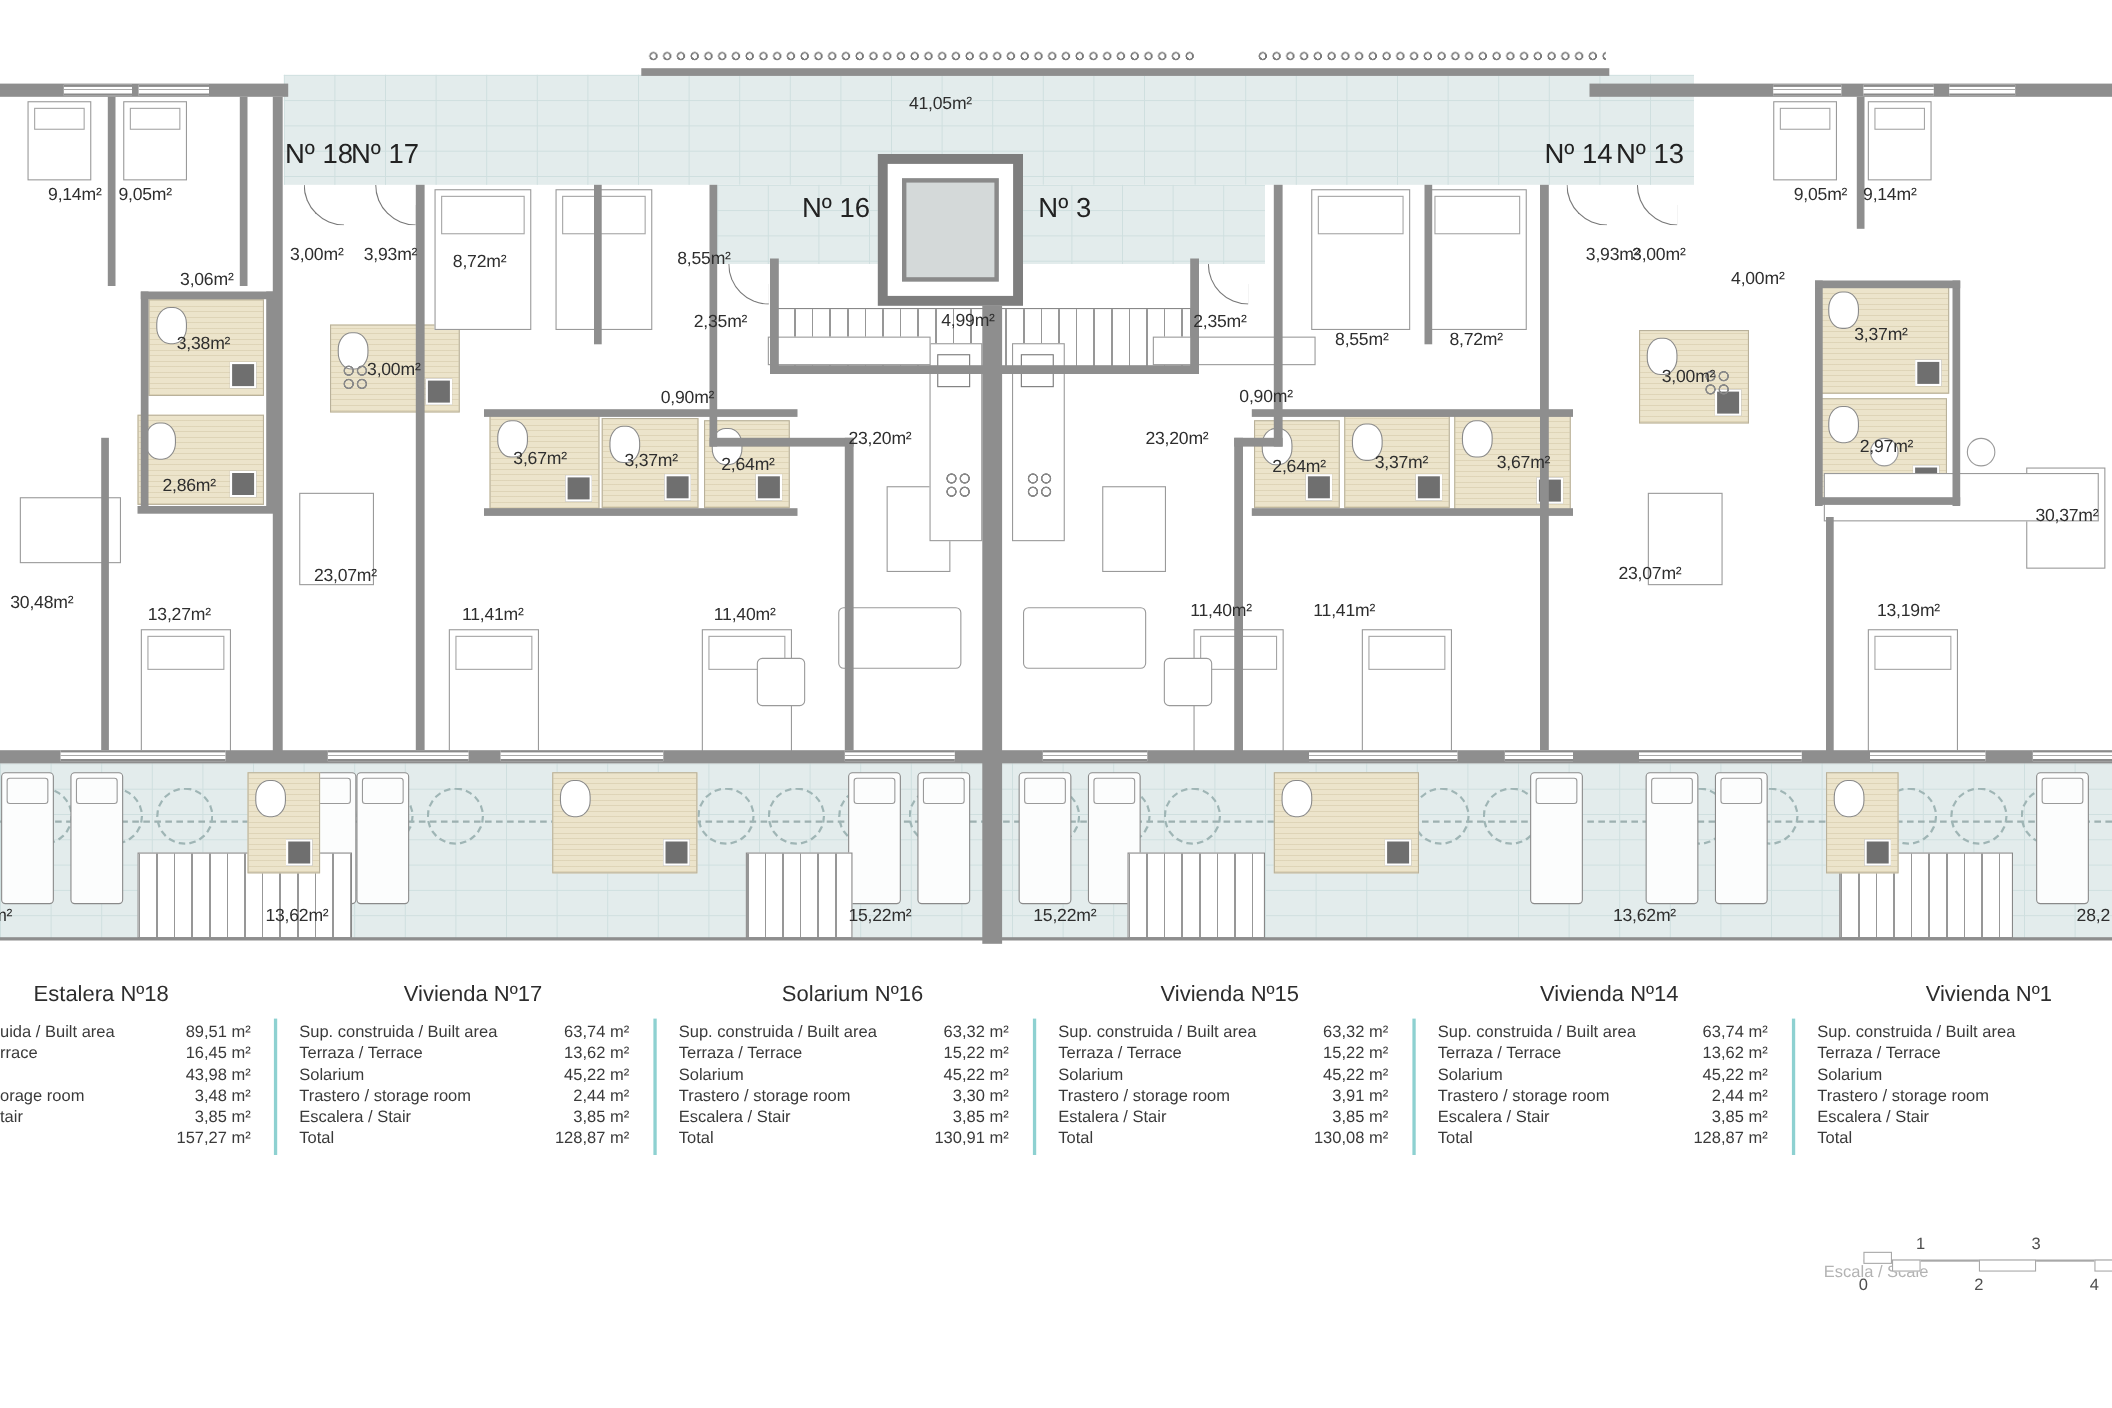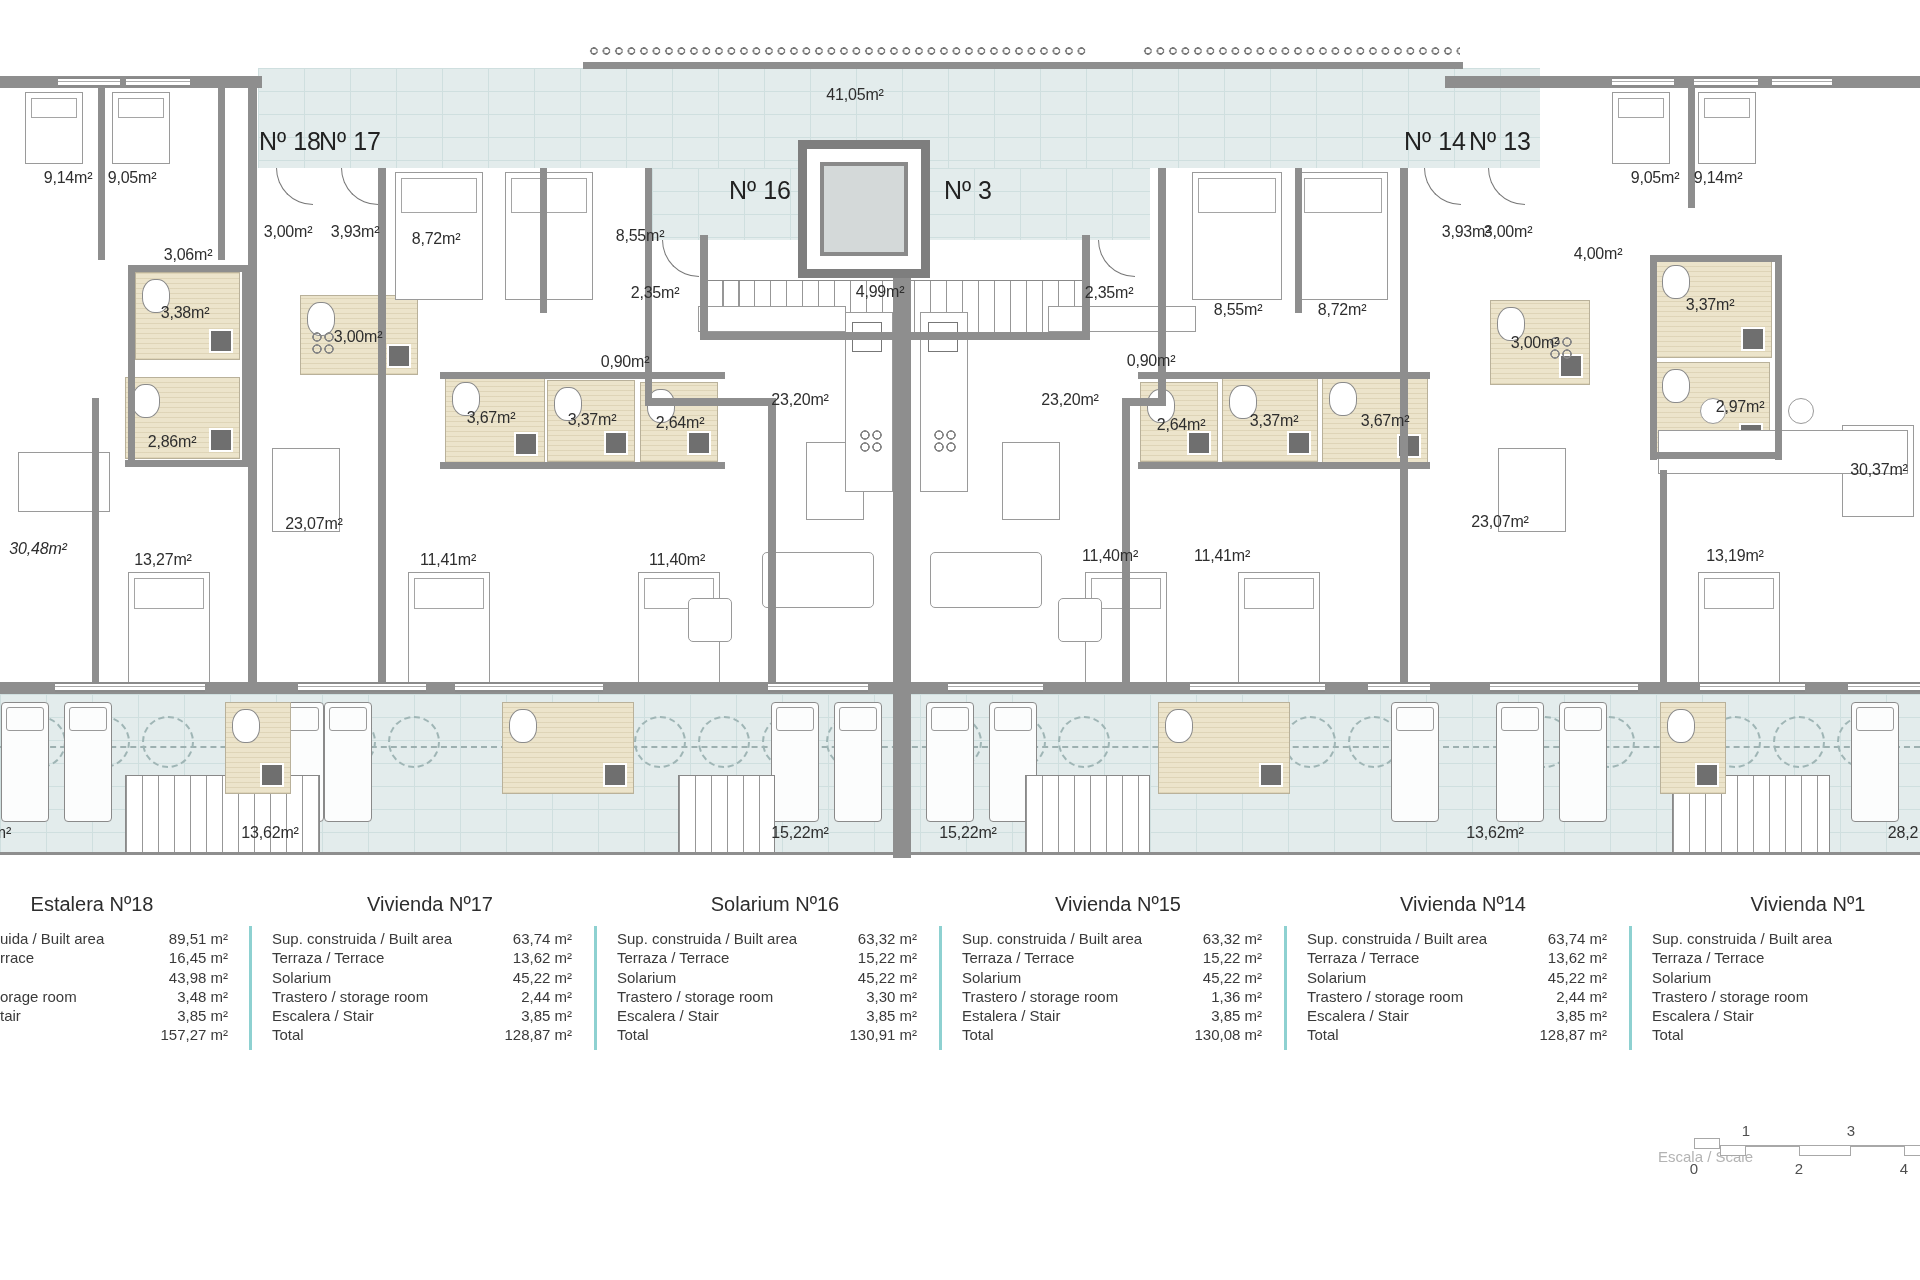--- a/index.html
+++ b/index.html
@@ -318,23 +318,23 @@
         <div class="rl" style="left: 491px; top: 418px;">3,67m²</div>
         <div class="rl" style="left: 592px; top: 420px;">3,37m²</div>
         <div class="rl" style="left: 680px; top: 423px;">2,64m²</div>
         <div class="rl" style="left: 800px; top: 400px;">23,20m²</div>
         <div class="rl" style="left: 1070px; top: 400px;">23,20m²</div>
         <div class="rl" style="left: 1181px; top: 425px;">2,64m²</div>
         <div class="rl" style="left: 1274px; top: 421px;">3,37m²</div>
         <div class="rl" style="left: 1385px; top: 421px;">3,67m²</div>
         <div class="rl" style="left: 1535px; top: 343px;">3,00m²</div>
         <div class="rl" style="left: 1710px; top: 305px;">3,37m²</div>
-        <div class="rl" style="left: 1715px; top: 407px; margin-left: 25px;">2,97m²</div>
+        <div class="rl" style="left: 1715px; top: 407px;">2,97m²</div>
         <div class="rl" style="left: 314px; top: 524px;">23,07m²</div>
-        <div class="rl" style="left: 38px; top: 549px; font-style: italic;">30,48m²</div>
+        <div class="rl" style="left: 38px; top: 549px;">30,48m²</div>
         <div class="rl" style="left: 163px; top: 560px;">13,27m²</div>
         <div class="rl" style="left: 448px; top: 560px;">11,41m²</div>
         <div class="rl" style="left: 677px; top: 560px;">11,40m²</div>
         <div class="rl" style="left: 1110px; top: 556px;">11,40m²</div>
         <div class="rl" style="left: 1222px; top: 556px;">11,41m²</div>
         <div class="rl" style="left: 1500px; top: 522px;">23,07m²</div>
         <div class="rl" style="left: 1735px; top: 556px;">13,19m²</div>
         <div class="rl" style="left: 1879px; top: 470px;">30,37m²</div>
         <div class="rl" style="left: 270px; top: 833px;">13,62m²</div>
         <div class="rl" style="left: 800px; top: 833px;">15,22m²</div>
@@ -453,21 +453,21 @@
         <div class="trow">
           <span class="tl">Terraza / Terrace</span>
           <span class="tv">15,22 m²</span>
         </div>
         <div class="trow">
           <span class="tl">Solarium</span>
           <span class="tv">45,22 m²</span>
         </div>
         <div class="trow">
           <span class="tl">Trastero / storage room</span>
-          <span class="tv">1,36 m²</span>
+          <span class="tv">3,91 m²</span>
         </div>
         <div class="trow">
           <span class="tl">Estalera / Stair</span>
           <span class="tv">3,85 m²</span>
         </div>
         <div class="trow">
           <span class="tl">Total</span>
           <span class="tv">130,08 m²</span>
         </div>
       </div>

